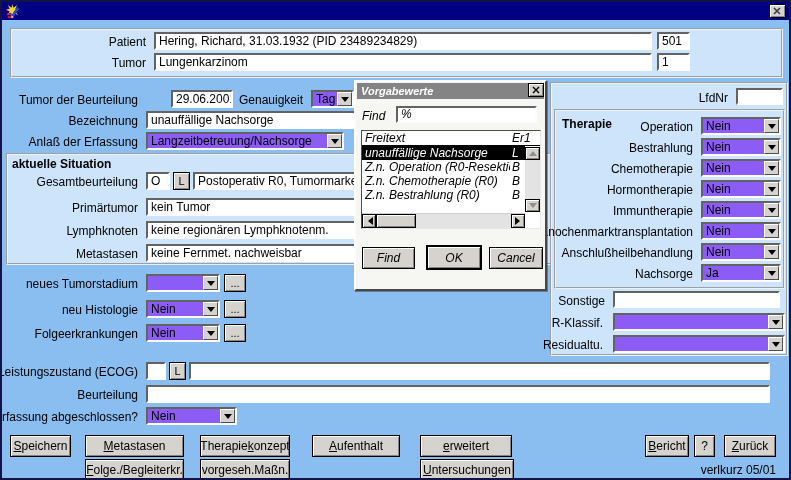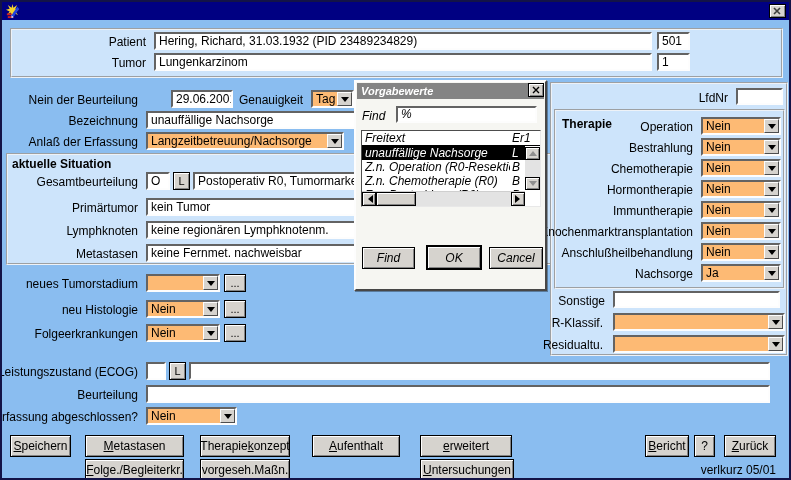--- a/index.html
+++ b/index.html
@@ -15,21 +15,21 @@
   .titlebar .ttext{color:#fff;font-weight:bold;font-size:12px;margin-left:4px;white-space:nowrap;}
   .appicon{width:15px;height:15px;margin-left:3px;flex:0 0 auto;}
   .sysbtn{position:absolute;right:3px;top:2px;width:17px;height:14px;background:var(--button_face,#d6d3ce);
     border:1px solid #000;box-shadow:inset 1px 1px 0 #fff,inset -1px -1px 0 #848484;
     display:flex;align-items:center;justify-content:center;}
   .lbl{position:absolute;white-space:nowrap;line-height:14px;}
   .b{font-weight:bold;}
   .panel{position:absolute;background:var(--panel_bg,#cde4fb);border:2px groove #eef2f7;}
   .tb{position:absolute;background:#fff;border:2px solid;border-color:#636363 #fdfdfd #fdfdfd #636363;
       padding:0 3px;white-space:nowrap;overflow:hidden;height:18px;line-height:13px;display:flex;align-items:center;}
-  .combo{position:absolute;background:#fdba74;border:2px solid;border-color:#636363 #fdfdfd #fdfdfd #636363;
+  .combo{position:absolute;background:#8b5cf6;border:2px solid;border-color:#636363 #fdfdfd #fdfdfd #636363;
       height:18px;padding:0 17px 0 3px;white-space:nowrap;overflow:hidden;}
   .combo .cval{line-height:14px;display:block;overflow:hidden;}
   .cbtn{position:absolute;right:0;top:0;bottom:0;width:15px;background:var(--button_face,#d6d3ce);
       border:1px solid;border-color:#fdfdfd #4e4e4e #4e4e4e #fdfdfd;display:flex;align-items:center;justify-content:center;}
   .tri-dn{width:0;height:0;border:4px solid transparent;border-top:5px solid #000;margin-top:5px;}
   .tri-dn.gray{border-top-color:#8f8f8f;}
   .tri-up{width:0;height:0;border:4px solid transparent;border-bottom:5px solid #8f8f8f;margin-bottom:5px;}
   .tri-lt{width:0;height:0;border:4px solid transparent;border-right:5px solid #000;margin-right:5px;}
   .tri-rt{width:0;height:0;border:4px solid transparent;border-left:5px solid #000;margin-left:5px;}
   .btn{position:absolute;background:var(--button_face,#d6d3ce);border:1px solid #000;
@@ -37,21 +37,21 @@
       display:flex;align-items:center;justify-content:center;white-space:nowrap;}
   .btn u{text-decoration:underline;}
   .sbtn{font-size:11px;}
   .popup{position:absolute;left:352px;top:78px;width:193px;height:211px;background:var(--popup_bg,#f6f6f2);
       border:2px solid;border-color:#fdfdfd #474747 #474747 #fdfdfd;z-index:50;box-shadow:1px 1px 0 rgba(0,0,0,.35);font-style:italic;}
   .ptitle{position:absolute;left:1px;top:1px;right:1px;height:16px;background:var(--popup_titlebar,#848484);
       color:#fff;font-weight:bold;font-size:11px;line-height:16px;padding-left:4px;}
   .pclose{position:absolute;right:1px;top:1px;width:16px;height:14px;background:var(--button_face,#d6d3ce);
       border:1px solid #000;box-shadow:inset 1px 1px 0 #fff,inset -1px -1px 0 #848484;
       display:flex;align-items:center;justify-content:center;}
-  .ptable{position:absolute;left:5px;top:48px;width:180px;height:77px;background:#fff;
+  .ptable{position:absolute;left:5px;top:48px;width:180px;height:99px;background:#fff;
       border:1px solid;border-color:#4d4d4d #e8e8e8 #e8e8e8 #4d4d4d;overflow:hidden;}
   .phead{height:15px;border-bottom:1px solid #000;position:relative;line-height:15px;}
   .prow{height:14px;position:relative;width:163px;line-height:14px;}
   .prow.sel{background:var(--selection_bg,#000);color:var(--selection_fg,#fff);}
   .ptext{position:absolute;left:3px;top:0;width:145px;overflow:hidden;white-space:nowrap;}
   .pcode{position:absolute;left:150px;top:0;}
   .vsb{position:absolute;top:16px;right:0;width:15px;bottom:16px;background:#e3e3e3;}
   .hsb{position:absolute;left:0;bottom:0;height:15px;right:15px;background:#e3e3e3;border-top:1px solid #cfcfcf;}
   .scb{position:absolute;background:var(--button_face,#d6d3ce);border:1px solid #000;
       box-shadow:inset 1px 1px 0 #fff,inset -1px -1px 0 #848484;display:flex;align-items:center;justify-content:center;}
@@ -78,21 +78,21 @@
   </div>
 
   <div class="panel" style="left:8px;top:26px;width:773px;height:50px;"></div>
   <div class="lbl" style="right:643px;top:33px;">Patient</div>
   <div class="tb" style="left:152px;top:30px;width:498px;">Hering, Richard, 31.03.1932 (PID 23489234829)</div>
   <div class="tb" style="left:655px;top:30px;width:33px;">501</div>
   <div class="lbl" style="right:643px;top:54px;">Tumor</div>
   <div class="tb" style="left:152px;top:51px;width:498px;">Lungenkarzinom</div>
   <div class="tb" style="left:655px;top:51px;width:33px;">1</div>
 
-  <div class="lbl" style="right:651px;top:91px;">Nein der Beurteilung</div>
+  <div class="lbl" style="right:651px;top:91px;">Tumor der Beurteilung</div>
   <div class="tb" style="left:144px;top:88px;width:62px;margin-left:25px;">29.06.2001</div>
   <div class="lbl" style="right:486px;top:91px;">Genauigkeit</div>
   <div class="combo" style="left:309px;top:88px;width:43px;">
     <span class="cval">Tag</span>
     <span class="cbtn">
         <span class="tri-dn"></span>
       </span>
   </div>
   <div class="lbl" style="right:651px;top:112px;">Bezeichnung</div>
   <div class="tb" style="left:144px;top:109px;width:218px;">unauffällige Nachsorge</div>

